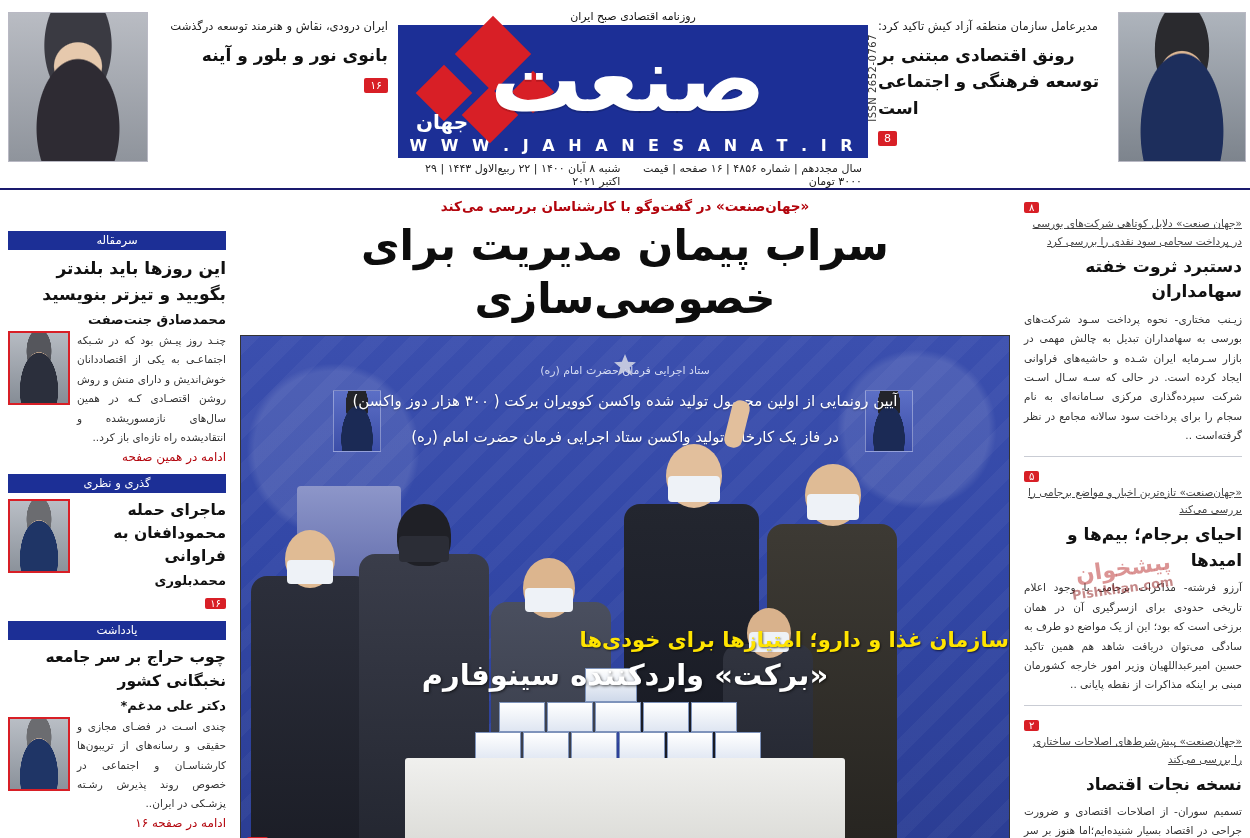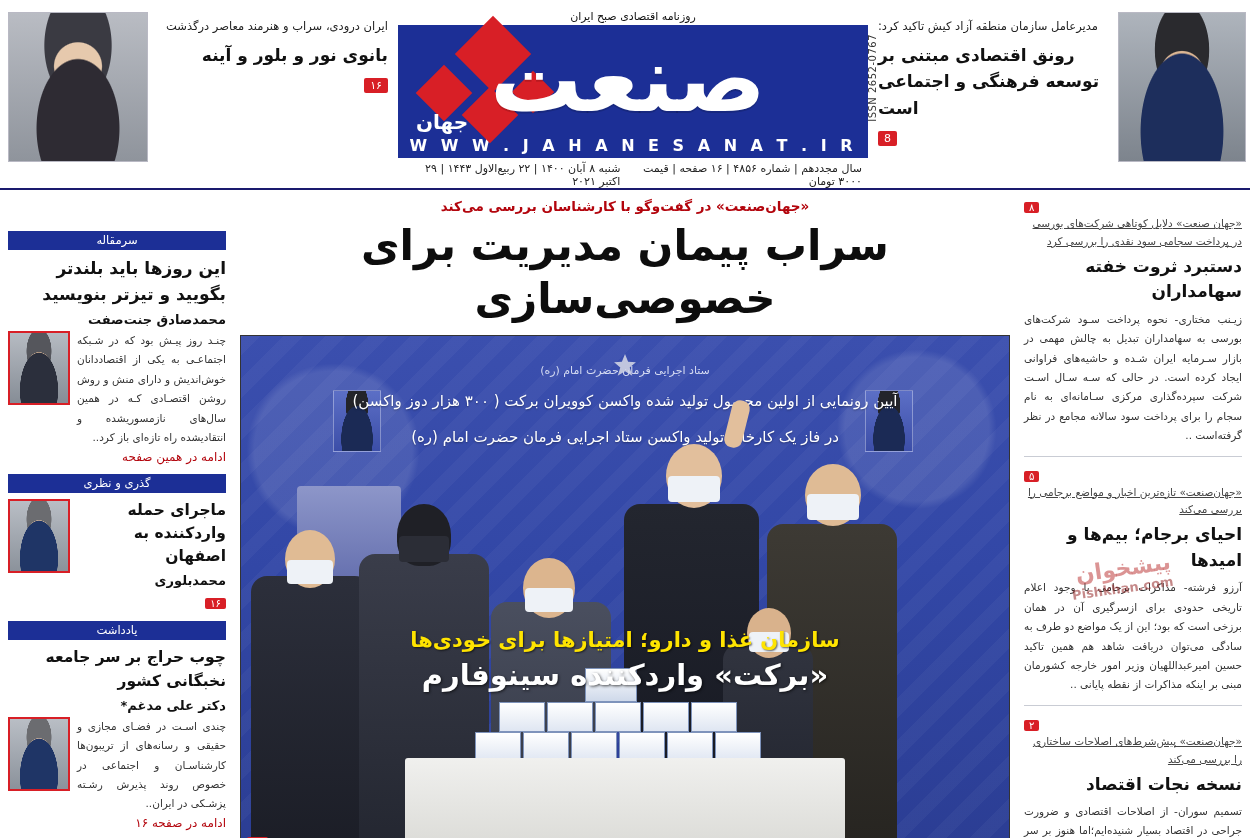--- a/index.html
+++ b/index.html
@@ -390,21 +390,20 @@
     width: 300px; height: 96px;
   }
   .box {
     position: absolute;
     background: linear-gradient(180deg,#ffffff,#dfe6f2);
     border: 1px solid #7e93bb;
   }
   .overlay-red {
     position: absolute;
     left: 0; right: 0;
-    text-align: center;
     color: #ffe400;
     font-weight: bold;
     font-size: 21px;
     text-shadow: 1px 1px 2px rgba(0,0,0,.6);
   }
   .overlay-white {
     position: absolute;
     left: 0; right: 0;
     text-align: center;
     color: #ffffff;
@@ -446,21 +445,21 @@
 <div id="page">
 
   <div class="masthead">
 
     <div class="mh-side">
       <div class="mh-photo left-photo">
         <div class="portrait-a"></div>
       </div>
     </div>
     <div class="mh-headlines right-col">
-      <div class="mh-kicker">ایران درودی، سراب و هنرمند معاصر درگذشت</div>
+      <div class="mh-kicker">ایران درودی، نقاش و هنرمند توسعه درگذشت</div>
       <div class="mh-title">بانوی نور و بلور و آینه</div>
       <div class="mh-pagebox">۱۶</div>
     </div>
 
     <div class="mh-center">
       <div class="mh-top-label">روزنامه اقتصادی صبح ایران</div>
       <div class="logo-wrap">
         <div class="logo-diamonds">
           <span class="dm dm1"></span>
           <span class="dm dm2"></span>
@@ -621,21 +620,21 @@
             </div>
         </div>
         <div class="more-link">ادامه در همین صفحه</div>
       </div>
 
       <div class="ribbon">گذری و نظری</div>
 
       <div class="side-item">
         <div class="news-with-photo">
           <div class="np-text">
-            <div class="side-title sm">ماجرای حمله واردکننده به اصفهان</div>
+            <div class="side-title sm">ماجرای حمله محمودافغان به فراوانی</div>
             <div class="side-author">محمدبلوری</div>
             <span class="pagenum">۱۶</span>
           </div>
           <div class="np-photo blue">
               <div class="face"></div>
             </div>
         </div>
       </div>
 
       <div class="ribbon">یادداشت</div>

